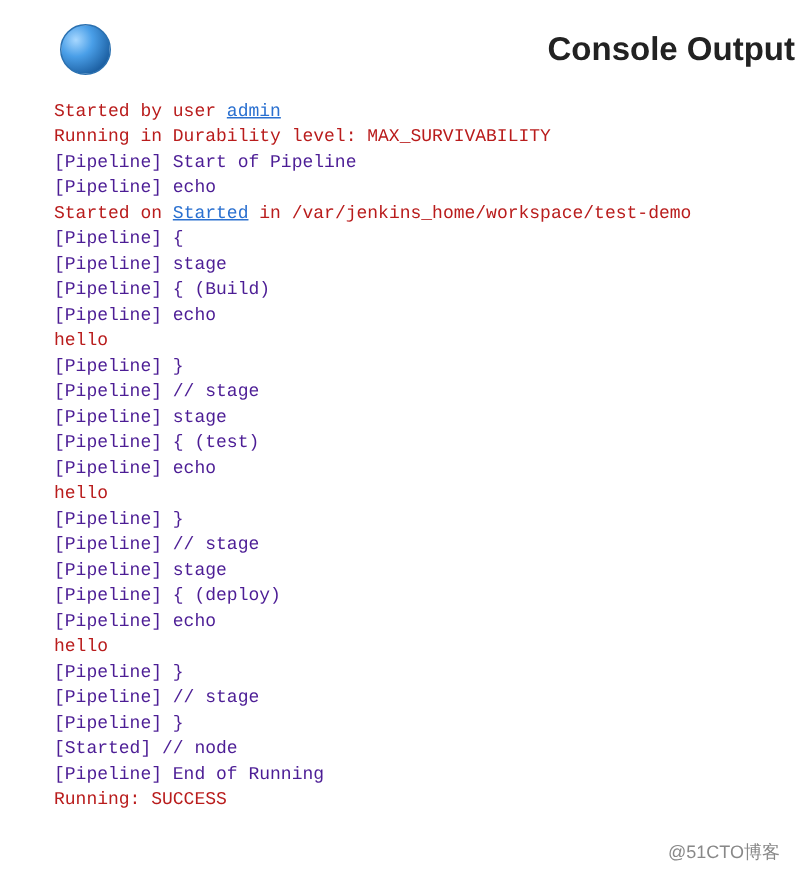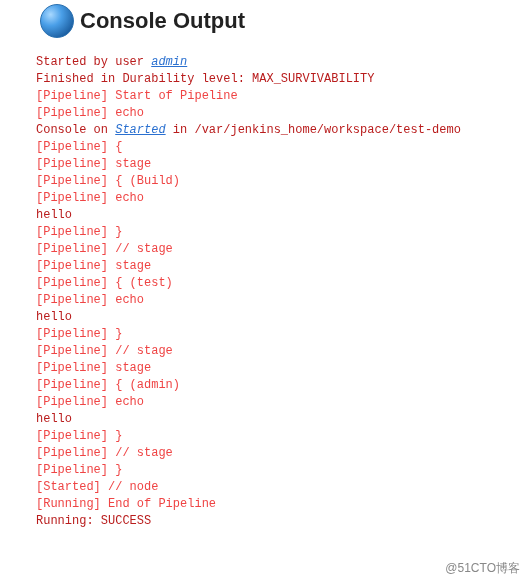--- a/index.html
+++ b/index.html
@@ -8,22 +8,23 @@
       padding: 0;
       width: 530px;
       font-family: Arial, Helvetica, sans-serif;
       background: #fff;
       color: #333;
       font-size: 13px;
     }
     .header {
       display: flex;
       align-items: center;
-      padding: 4px 0 8px 40px;
-      gap: 6px;
+      padding: 16px 0 8px 40px;
+      gap: 18px;
+      justify-content: space-between;
     }
     .ball-icon {
       width: 34px;
       height: 34px;
       border-radius: 50%;
       background: radial-gradient(circle at 30% 30%, #a8d8ff 0%, #4a9fe8 35%, #1a5c9e 80%, #0d3a66 100%);
       border: 1px solid #2a70b0;
       flex: none;
     }
     h1 {
@@ -33,62 +34,62 @@
       color: #222;
     }
     pre.console {
       font-family: "Courier New", Courier, monospace;
       font-size: 12px;
       line-height: 17px;
       margin: 8px 0 0 36px;
       padding: 0;
       white-space: pre;
     }
-    .console .dim { color: #ef4444; font-family: Liberation Mono, monospace; }
+    .console .dim { color: #4c1d95; font-family: Liberation Mono, monospace; }
     .console .normal { color: #b91c1c; }
-    .console a { color: #2a70d0; text-decoration: underline; cursor: pointer; font-style: italic; }
+    .console a { color: #2a70d0; text-decoration: underline; cursor: pointer; }
     .watermark {
       position: fixed;
       right: 10px;
       bottom: 6px;
       font-size: 12px;
       color: #888;
       font-family: Arial, sans-serif;
     }
   </style>
 </head>
 <body>
 
 <div class="header">
   <div class="ball-icon"></div>
   <h1>Console Output</h1>
 </div>
 
 <pre class="console"><span class="normal">Started by user </span><a>admin</a>
-<span class="normal">Finished in Durability level: MAX_SURVIVABILITY</span>
+<span class="normal">Running in Durability level: MAX_SURVIVABILITY</span>
 <span class="dim">[Pipeline] Start of Pipeline</span>
 <span class="dim">[Pipeline] echo</span>
-<span class="normal">Console on </span><a>Started</a><span class="normal"> in /var/jenkins_home/workspace/test-demo</span>
+<span class="normal">Started on </span><a>Started</a><span class="normal"> in /var/jenkins_home/workspace/test-demo</span>
 <span class="dim">[Pipeline] {</span>
 <span class="dim">[Pipeline] stage</span>
 <span class="dim">[Pipeline] { (Build)</span>
 <span class="dim">[Pipeline] echo</span>
 <span class="normal">hello</span>
 <span class="dim">[Pipeline] }</span>
 <span class="dim">[Pipeline] // stage</span>
 <span class="dim">[Pipeline] stage</span>
 <span class="dim">[Pipeline] { (test)</span>
 <span class="dim">[Pipeline] echo</span>
 <span class="normal">hello</span>
 <span class="dim">[Pipeline] }</span>
 <span class="dim">[Pipeline] // stage</span>
 <span class="dim">[Pipeline] stage</span>
-<span class="dim">[Pipeline] { (admin)</span>
+<span class="dim">[Pipeline] { (deploy)</span>
 <span class="dim">[Pipeline] echo</span>
 <span class="normal">hello</span>
 <span class="dim">[Pipeline] }</span>
 <span class="dim">[Pipeline] // stage</span>
 <span class="dim">[Pipeline] }</span>
 <span class="dim">[Started] // node</span>
-<span class="dim">[Running] End of Pipeline</span>
+<span class="dim">[Pipeline] End of Running</span>
 <span class="normal">Running: SUCCESS</span></pre>
 
 <div class="watermark">@51CTO博客</div>
 
 </body></html>

